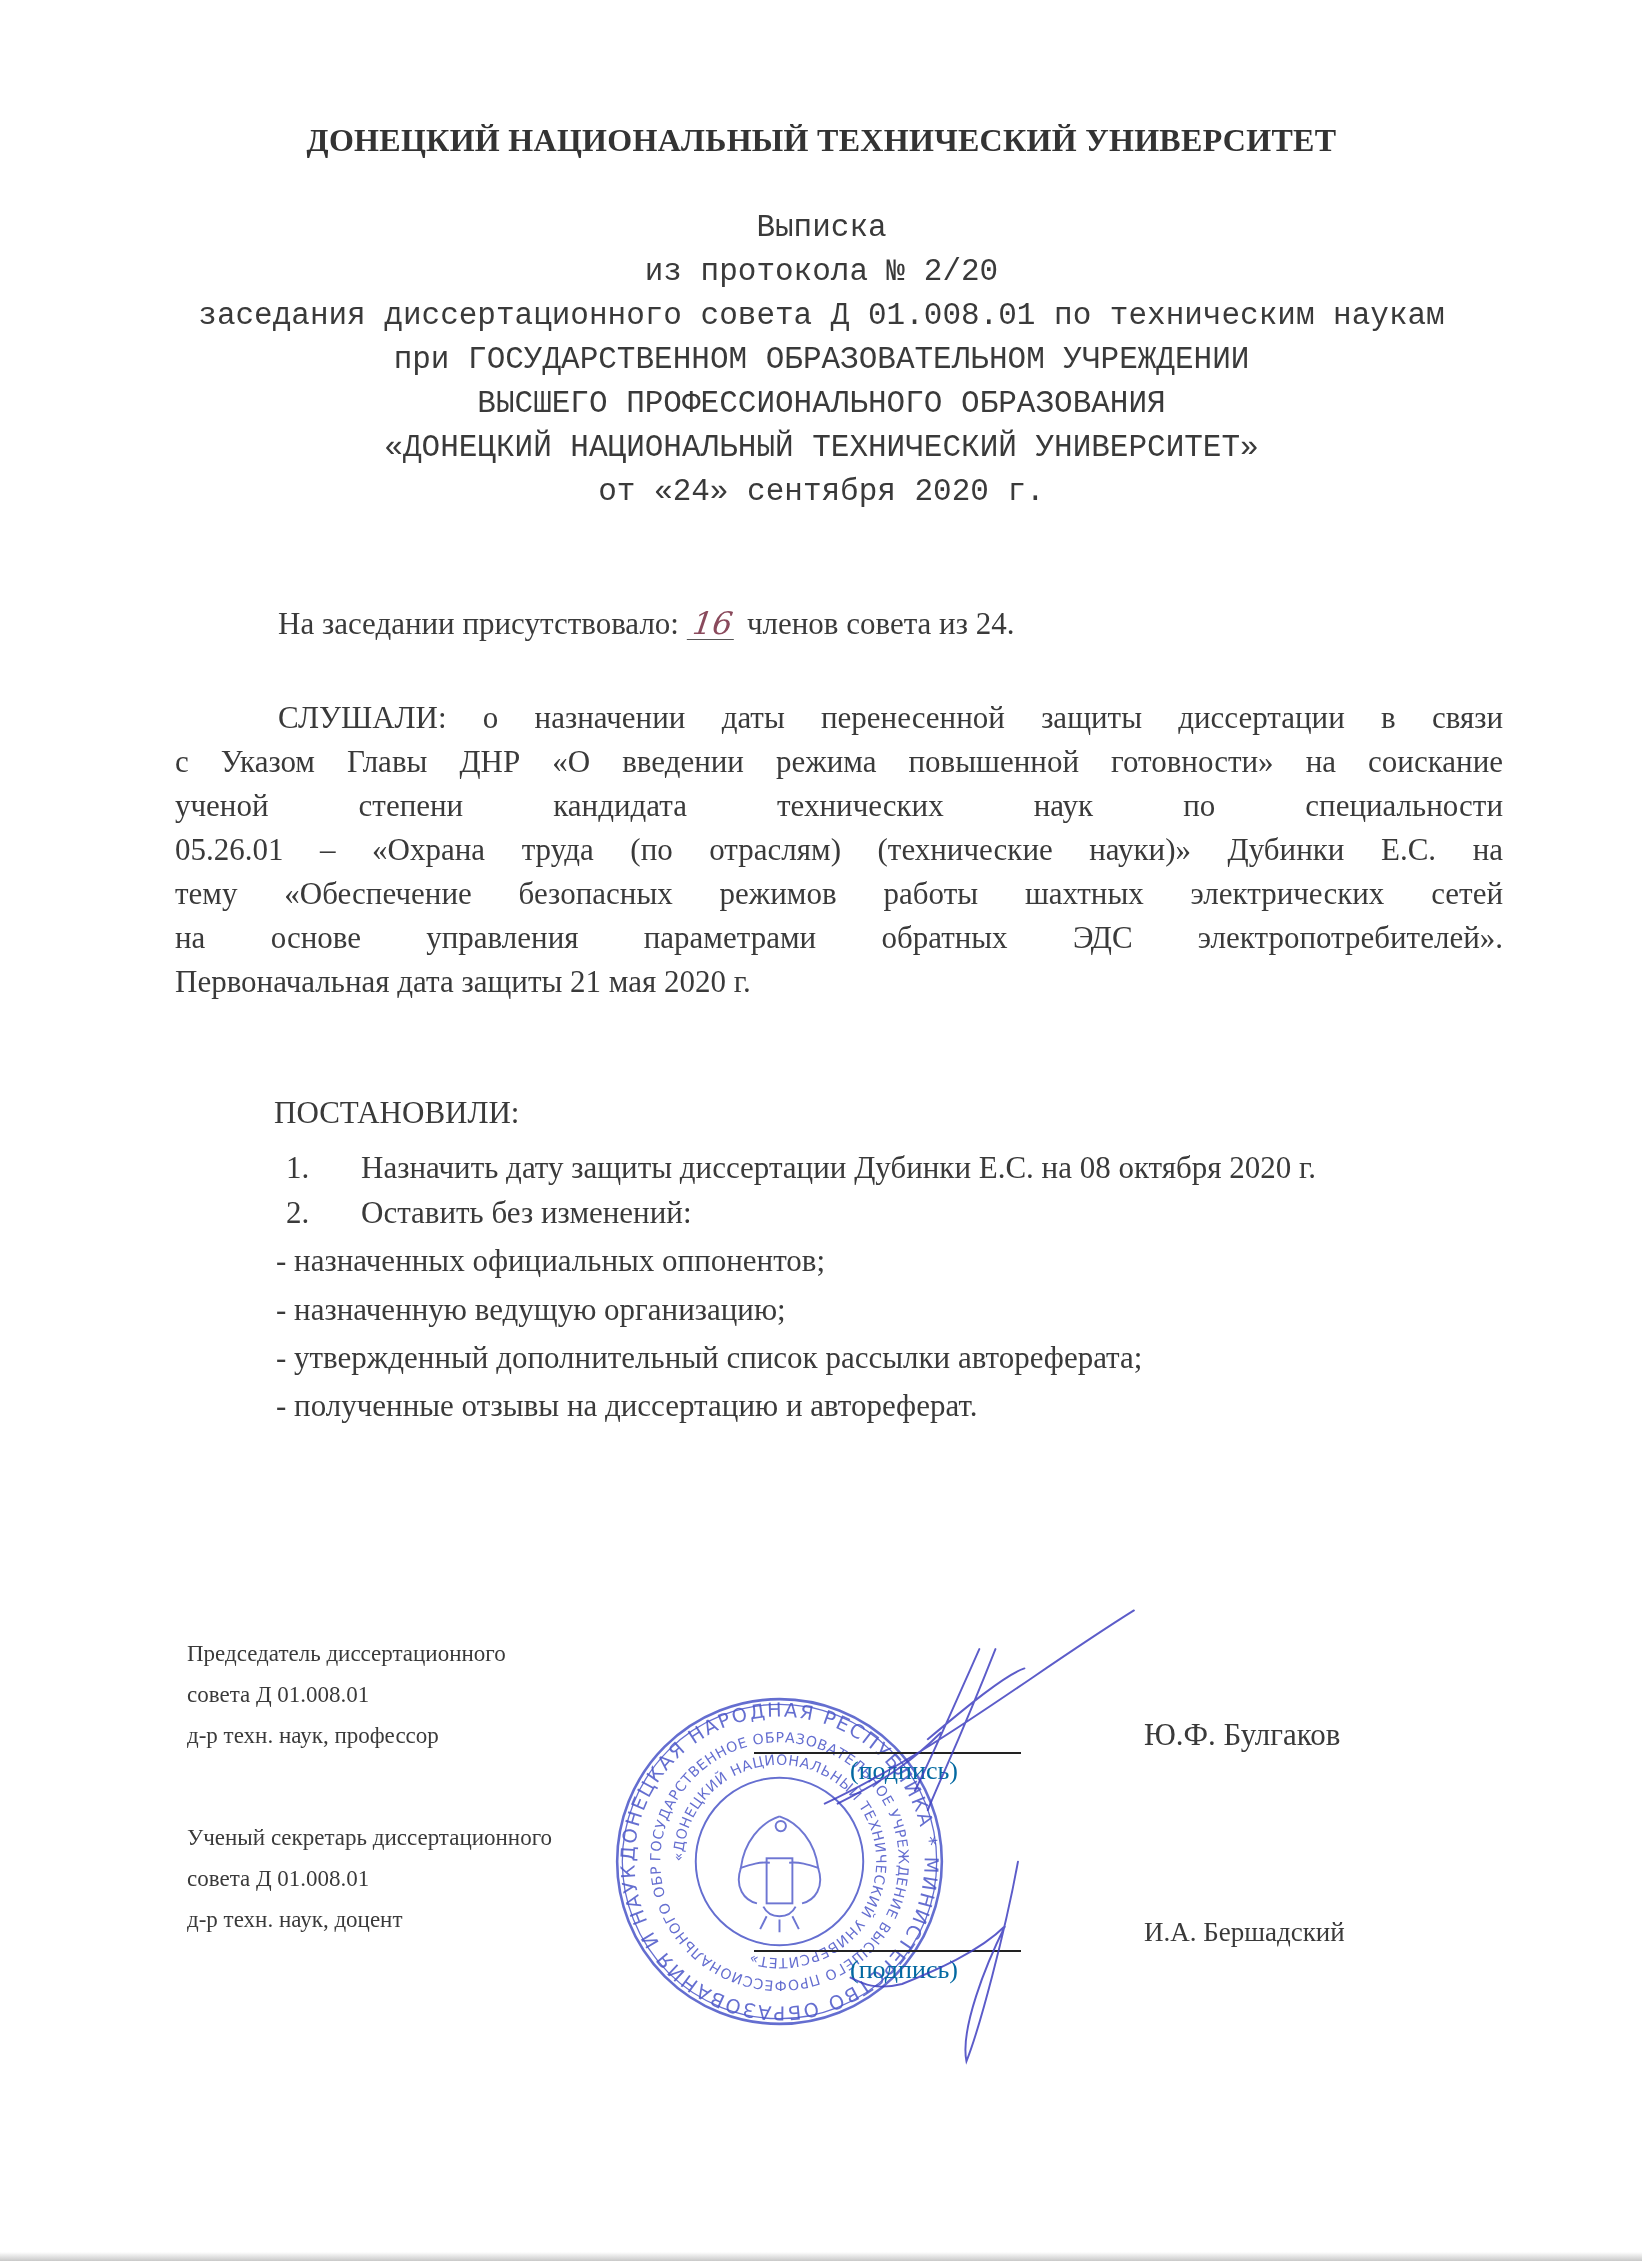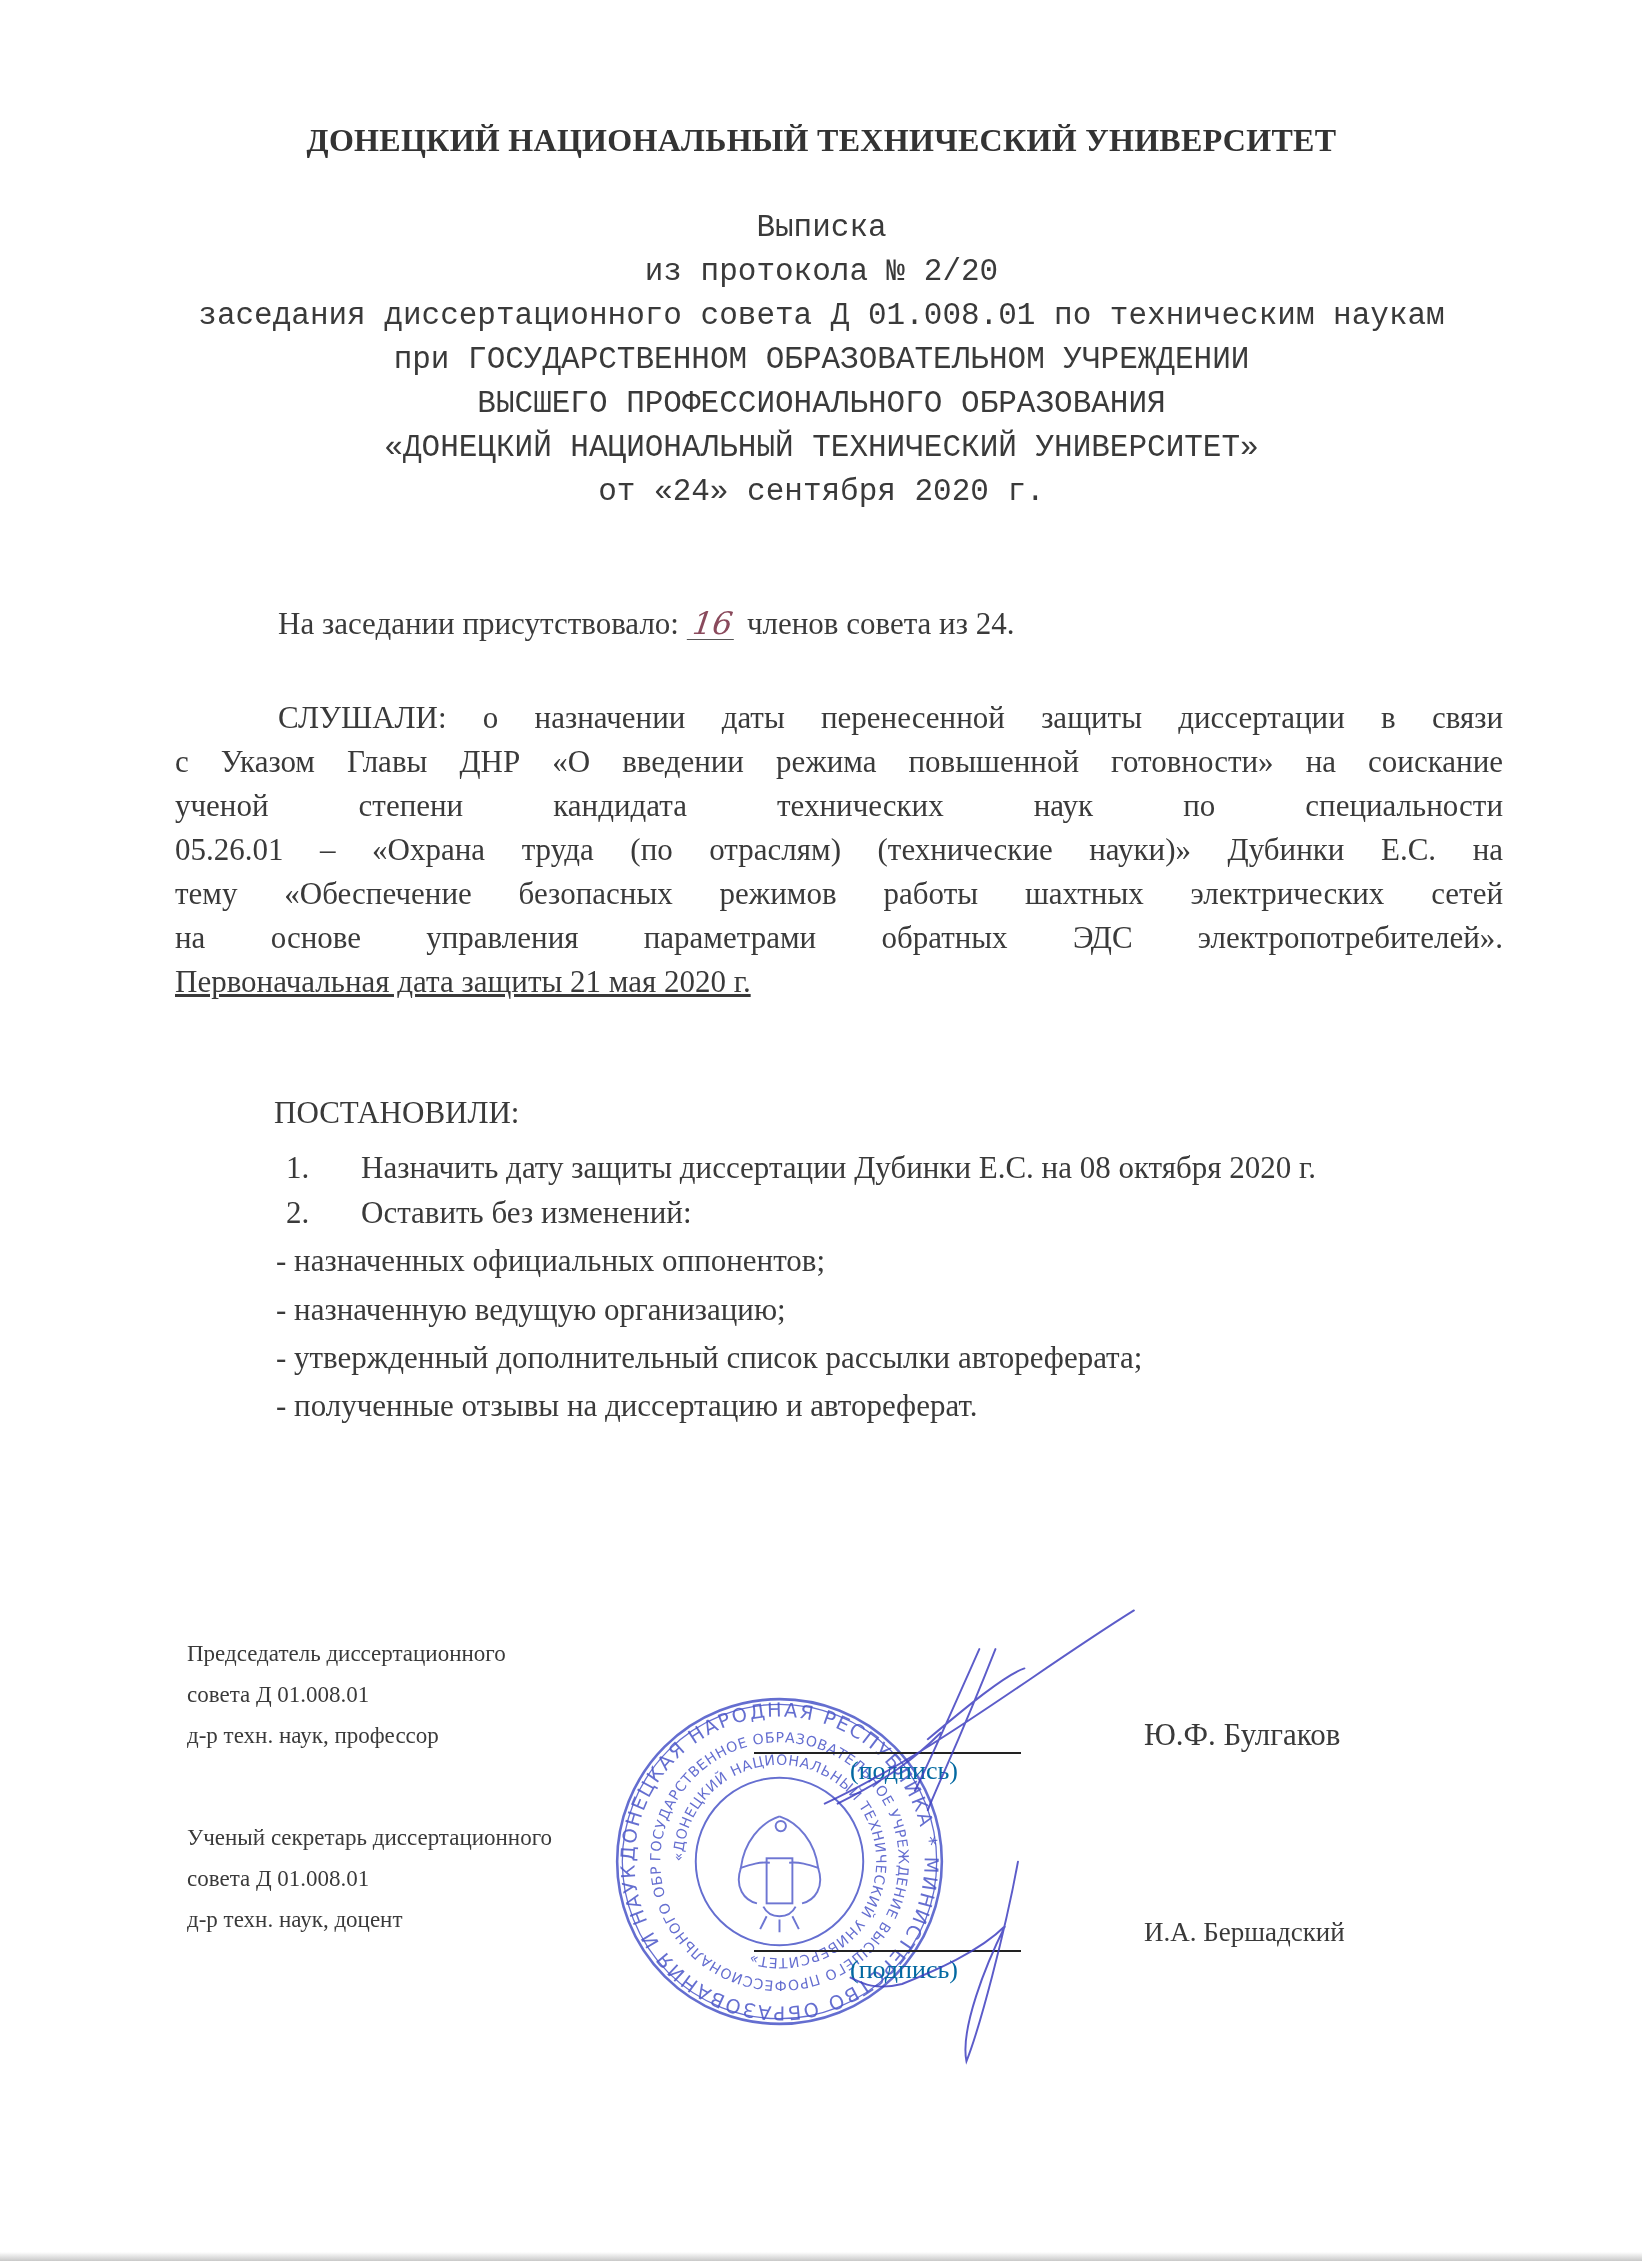--- a/index.html
+++ b/index.html
@@ -26,21 +26,21 @@
     color: #8a4a5c; border-bottom: 1.9px solid #555; padding: 0 3.9px; margin: 0 2.6px;
     line-height: 1; transform: skewX(-8deg);
   }
 
   .justify-block {
     position: absolute; left: 175px; width: 1328px; top: 696px;
     font-size: 31px; line-height: 44px; text-align: justify;
   }
   .jline { display: block; text-align: justify; text-align-last: justify; white-space: nowrap; }
   .jline.first { text-indent: 103px; }
-  .jline.last { text-align-last: left; text-decoration: underline; }
+  .jline.last { text-align-last: left; }
 
   .resolved-head { left: 274px; top: 1095px; }
   .ol-item { font-size: 31px; }
   .item1-num { left: 286px; top: 1150px; }
   .item1-txt { left: 361px; top: 1150px; }
   .item2-num { left: 286px; top: 1195px; }
   .item2-txt { left: 361px; top: 1195px; }
   .dash1 { left: 276px; top: 1243px; }
   .dash2 { left: 276px; top: 1292px; }
   .dash3 { left: 276px; top: 1340px; }

